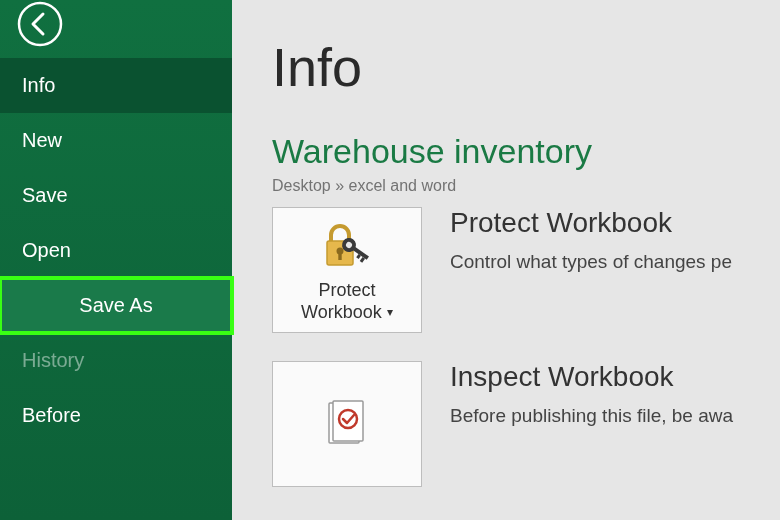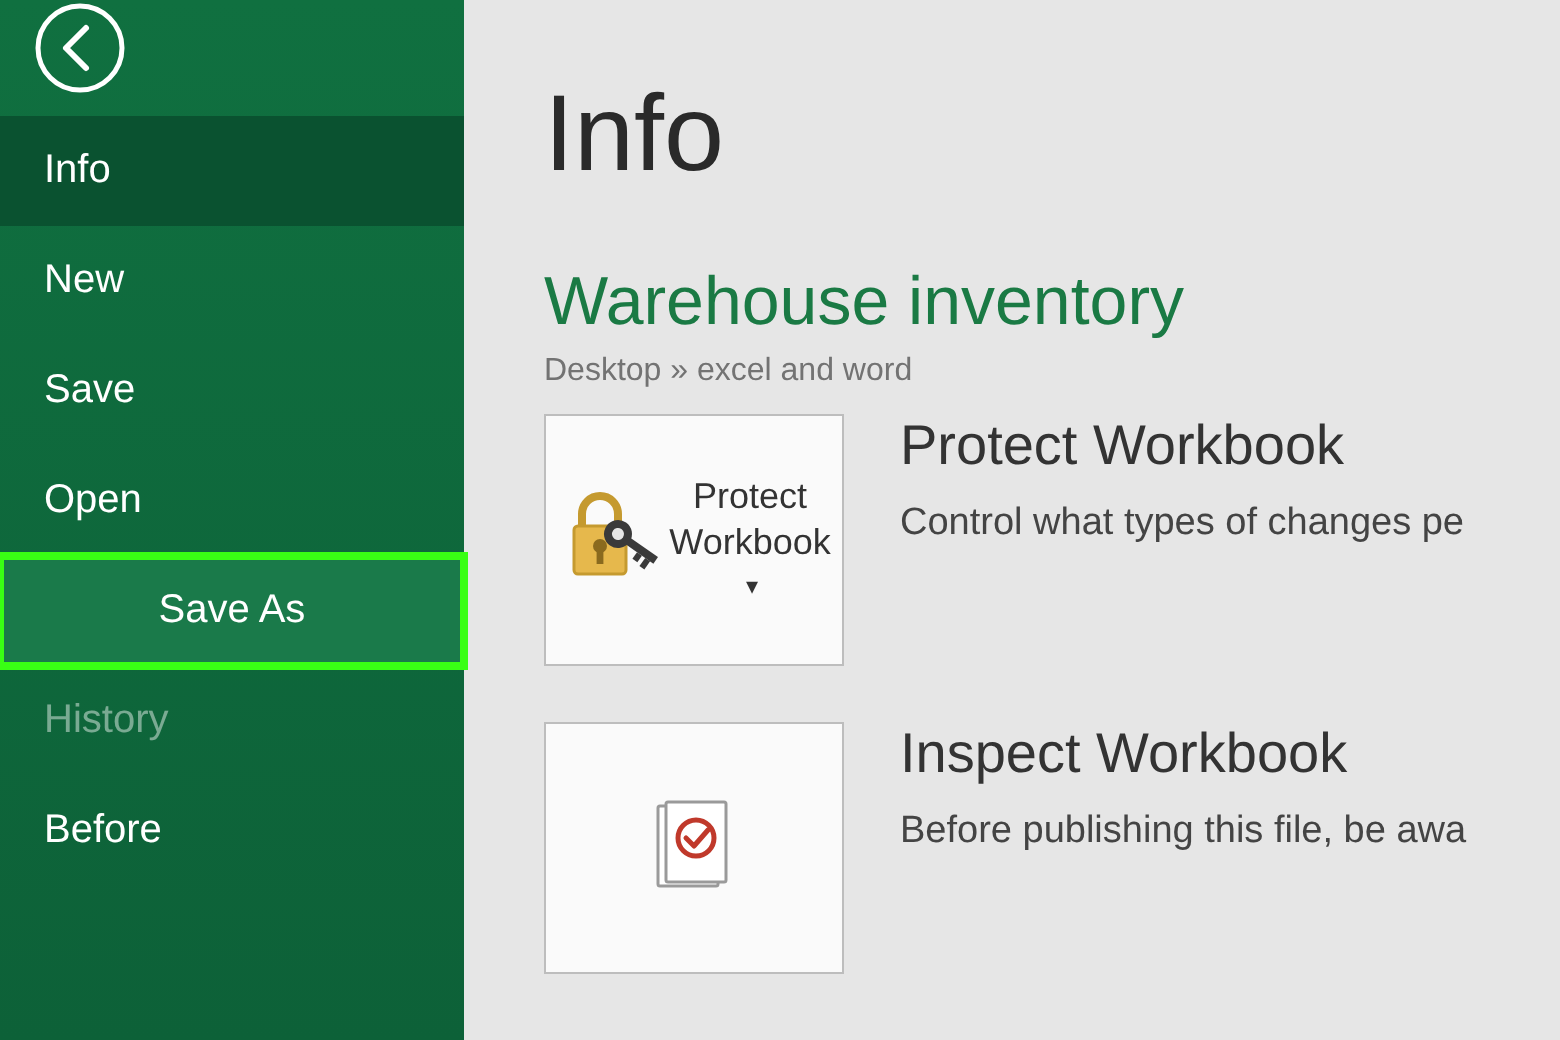--- a/index.html
+++ b/index.html
@@ -75,21 +75,21 @@
     align-items: flex-start;
     gap: 28px;
     margin-bottom: 28px;
   }
   .big-btn {
     width: 150px;
     min-height: 126px;
     border: 1px solid #bdbdbd;
     background: #fafafa;
     display: flex;
-    flex-direction: row;
+    flex-direction: column;
     align-items: center;
     justify-content: center;
     padding: 10px 6px 8px;
     cursor: pointer;
   }
   .big-btn .icon-slot {
     height: 54px;
     display: flex;
     align-items: center;
     justify-content: center;

